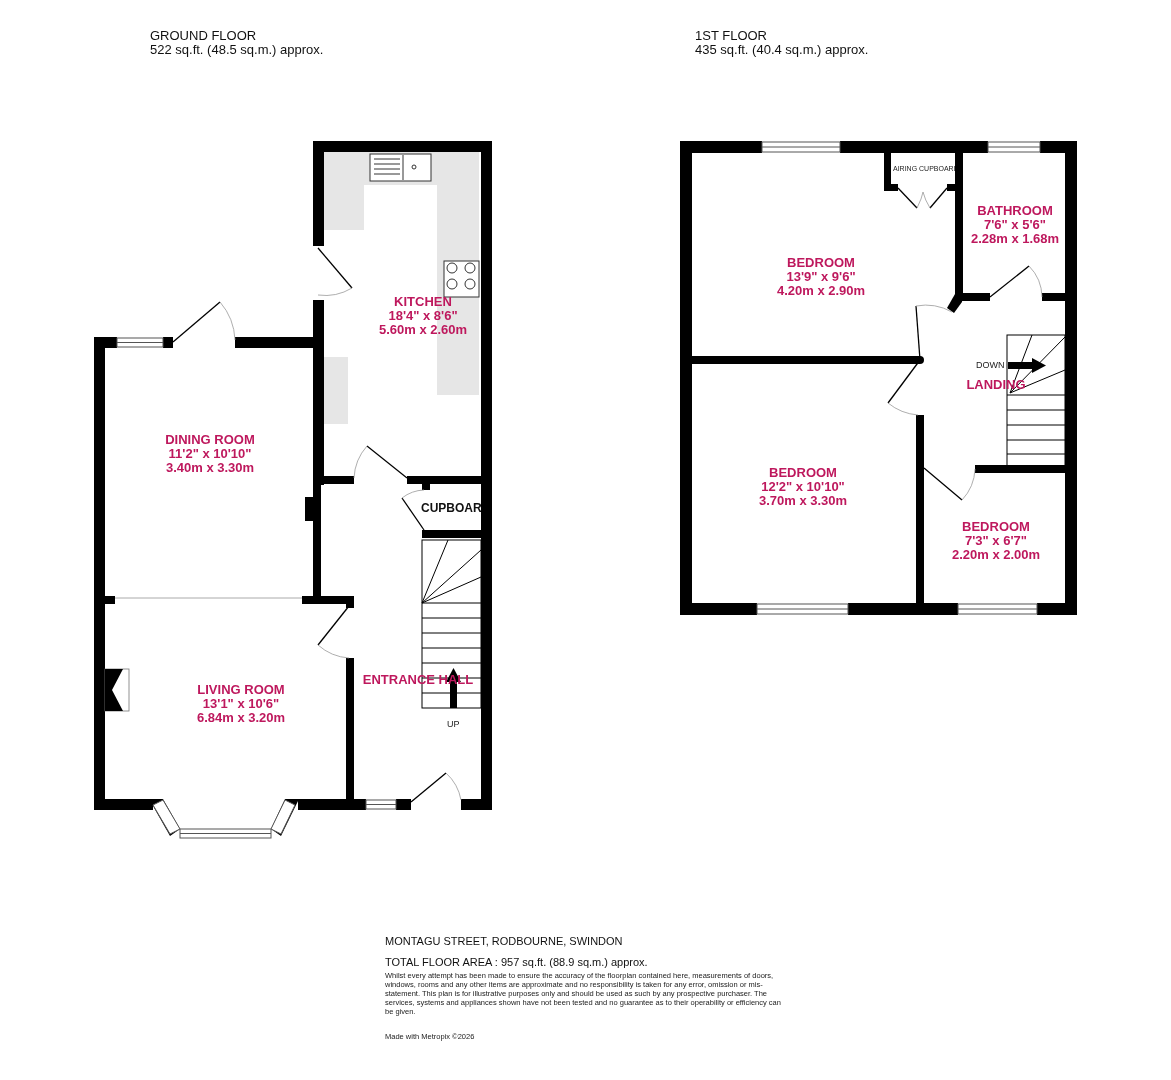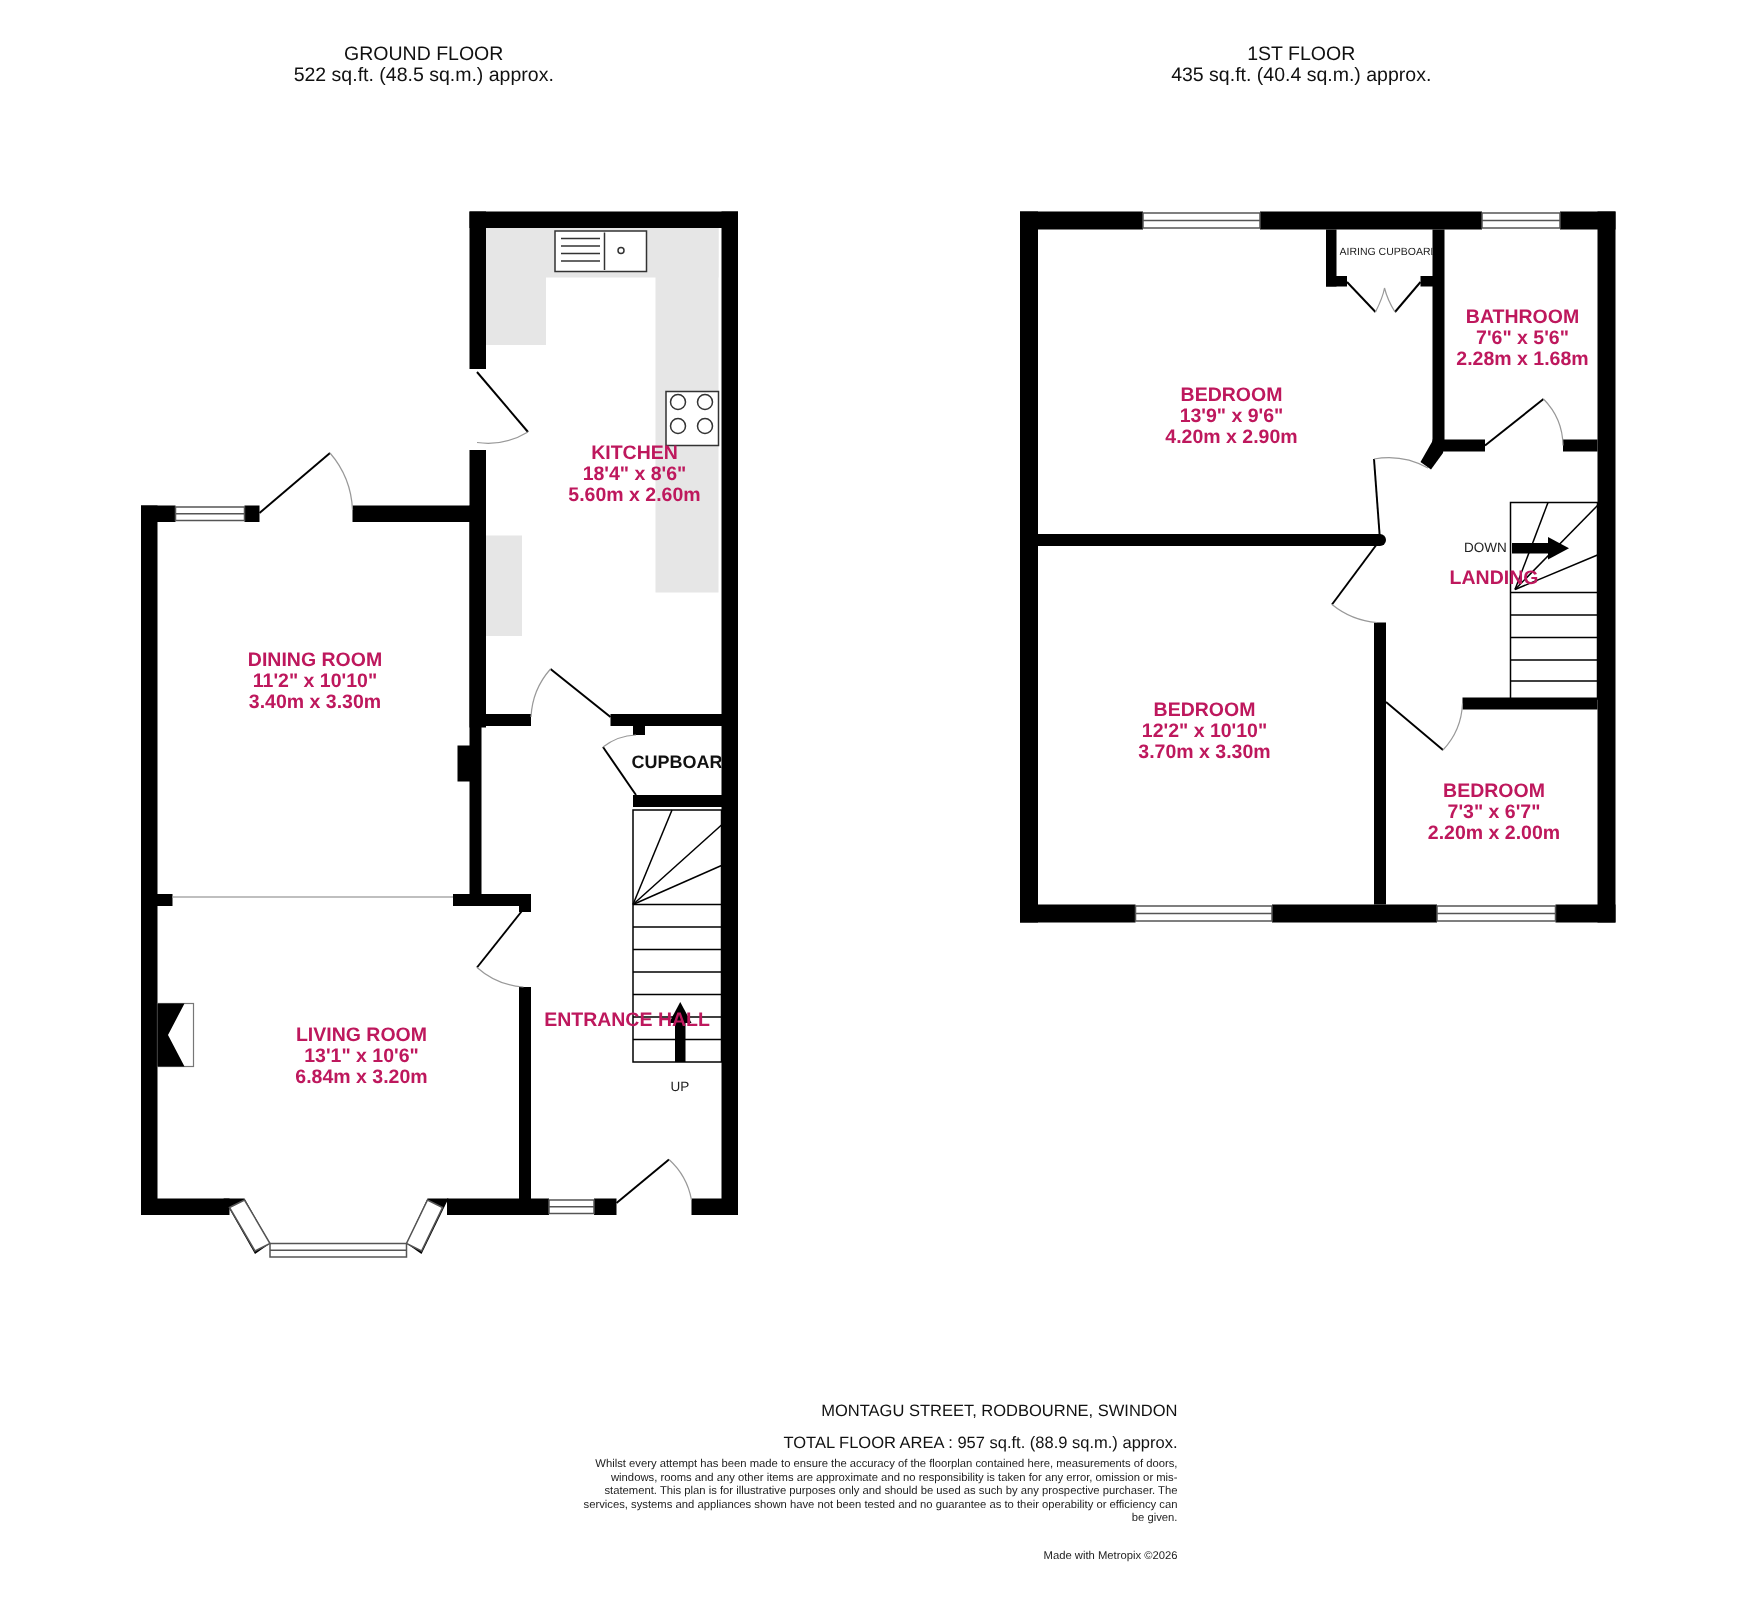--- a/index.html
+++ b/index.html
@@ -1,36 +1,36 @@
 <!DOCTYPE html>
 <html><head>
 <meta charset="utf-8">
 <style>
   html, body { margin: 0; padding: 0; background: #ffffff; }
   body { width: 1171px; height: 1080px; position: relative; overflow: hidden;
          font-family: "Liberation Sans", sans-serif; color: #111; }
-  .floor-title { position: absolute; text-align: center; font-size: 13px; line-height: 14px; color: #111; }
+  .floor-title { position: absolute; font-size: 13px; line-height: 14px; color: #111; }
   .floor-title div { white-space: nowrap; }
   svg.plan { position: absolute; left: 0; top: 0; }
   .room-label { position: absolute; text-align: center; font-weight: bold; font-size: 13px; line-height: 14px; color: #be185d; white-space: nowrap; transform: translateX(-50%); }
   .small-label { position: absolute; font-size: 9px; color: #222; white-space: nowrap; }
   .small-label.bold { font-weight: bold; font-size: 12px; color: #111; }
-  .footer { position: absolute; left: 385px; width: 400px; text-align: right; }
+  .footer { position: absolute; left: 385px; width: 400px; text-align: left; }
   .footer .addr { font-size: 11px; margin-top: 0; }
   .footer .total { font-size: 11px; margin-top: 9px; }
   .footer .disc { font-size: 7.5px; line-height: 9px; margin-top: 3px; color: #222; }
 </style>
 </head>
 <body>
 
 <div class="floor-title" style="left:150px; top:29px; width:265px;">
   <div>GROUND FLOOR</div>
   <div>522 sq.ft. (48.5 sq.m.) approx.</div>
 </div>
-<div class="floor-title" style="left:735px; top:29px; width:265px;">
+<div class="floor-title" style="left:695px; top:29px; width:265px;">
   <div>1ST FLOOR</div>
   <div>435 sq.ft. (40.4 sq.m.) approx.</div>
 </div>
 
 <svg class="plan" width="1171" height="1080" viewBox="0 0 1171 1080">
 
   <g>
 
     <g fill="#e6e6e6">
       <rect x="324" y="152" width="155" height="33"></rect>

